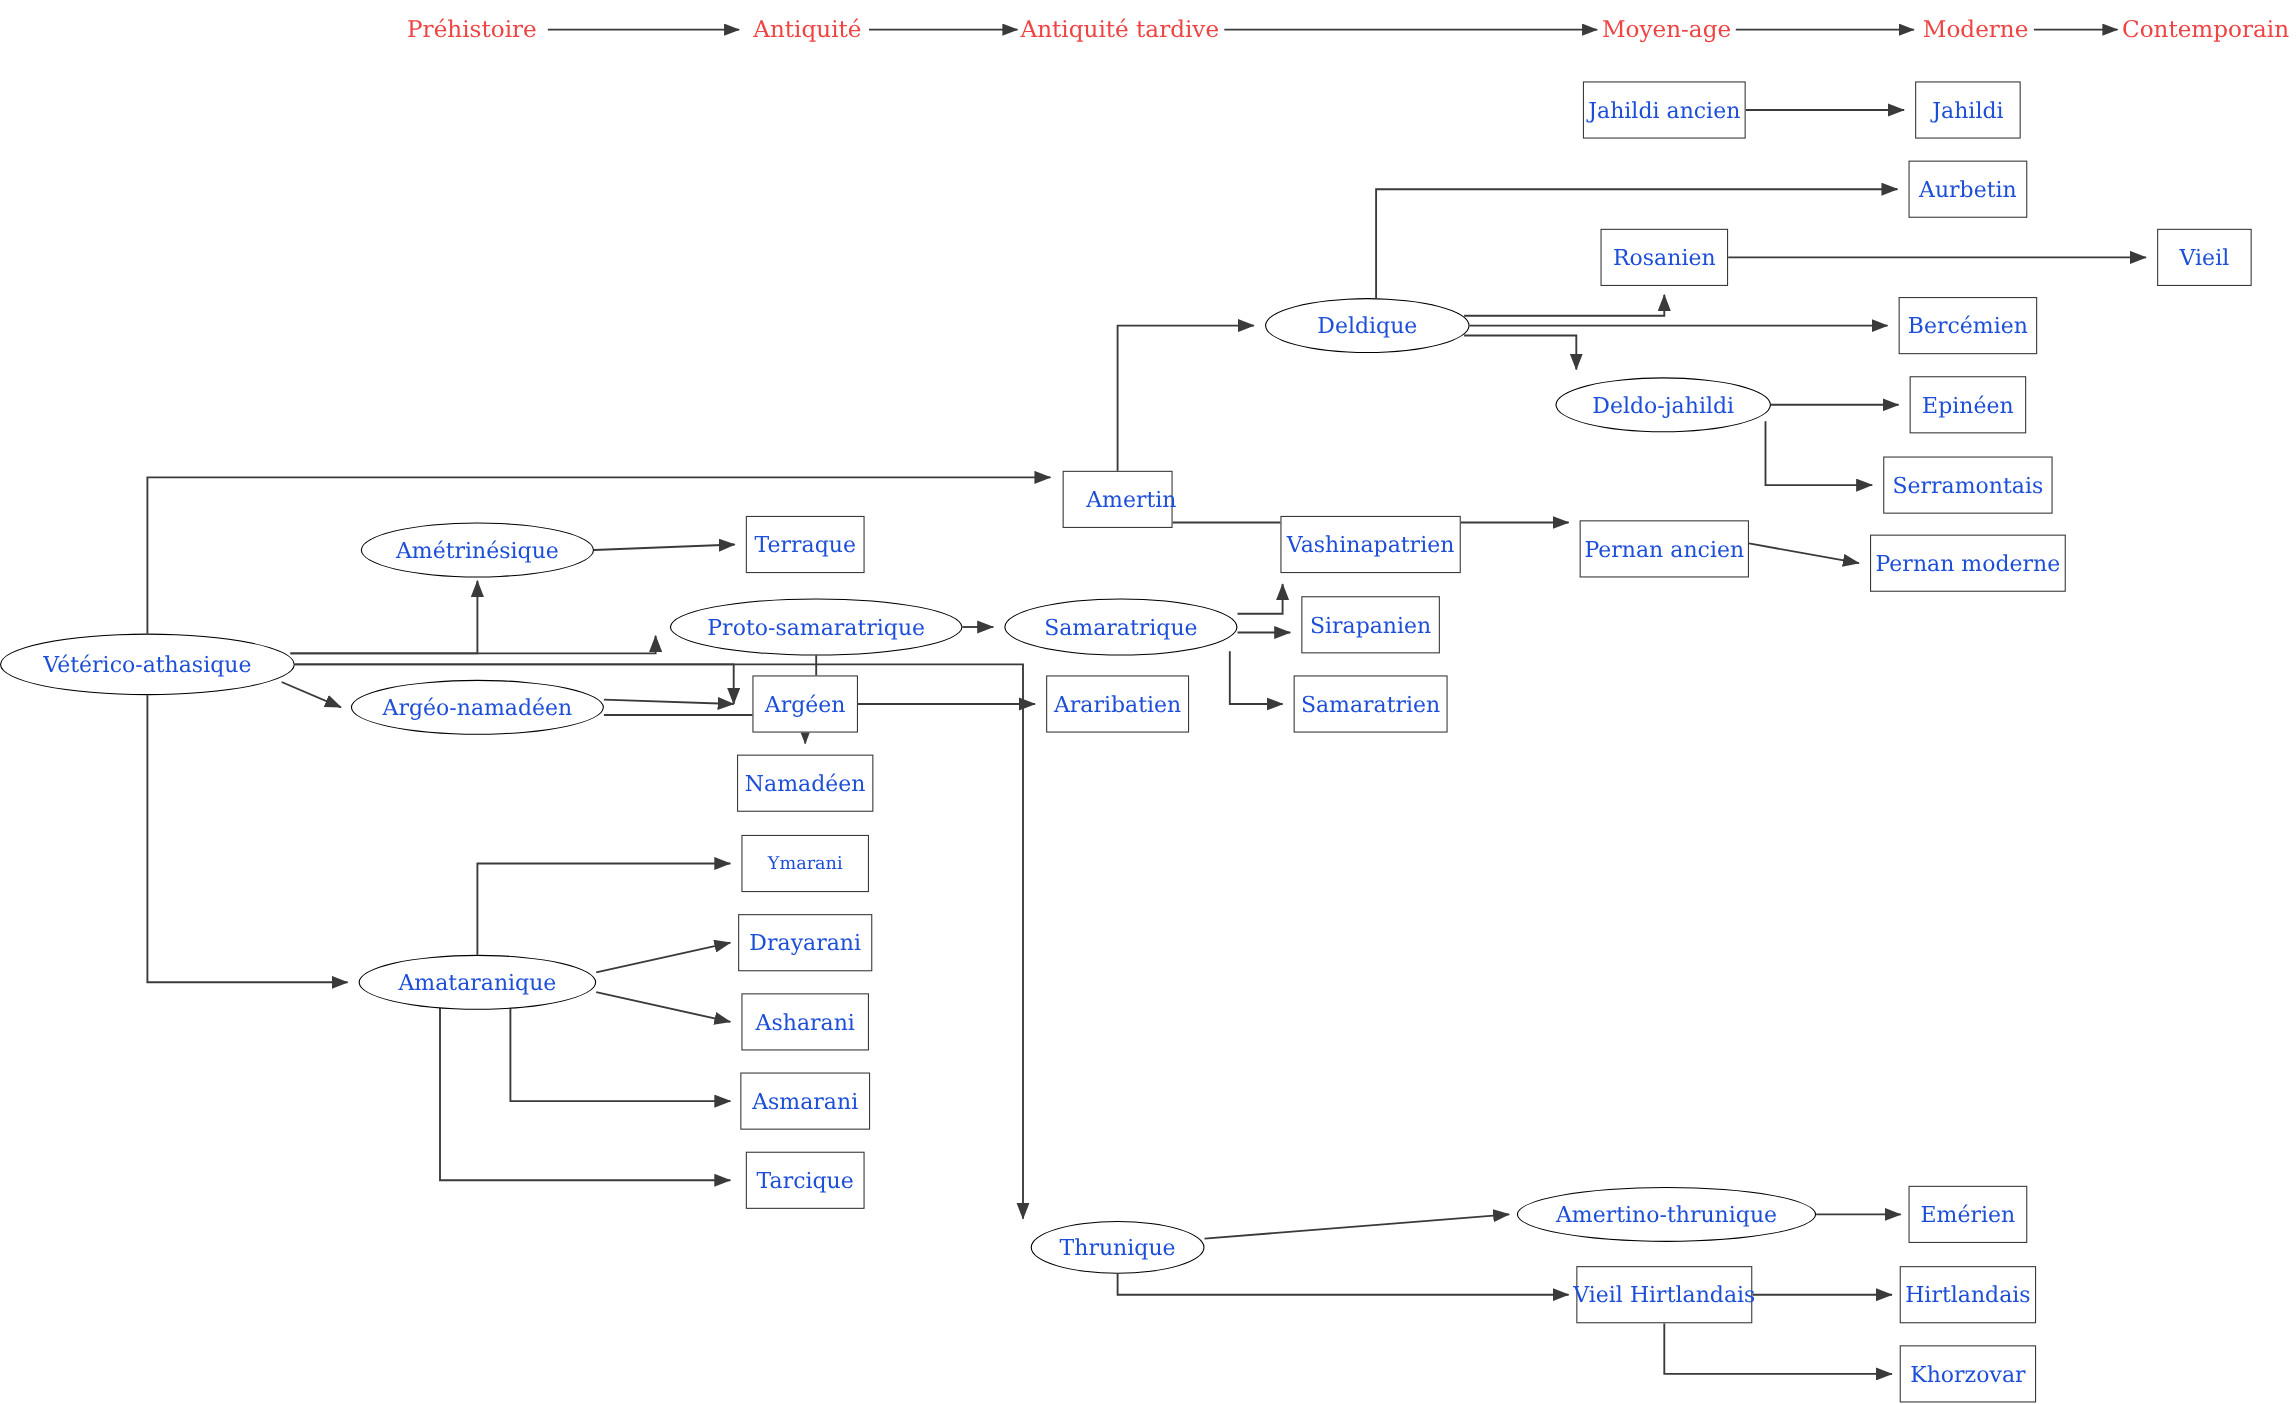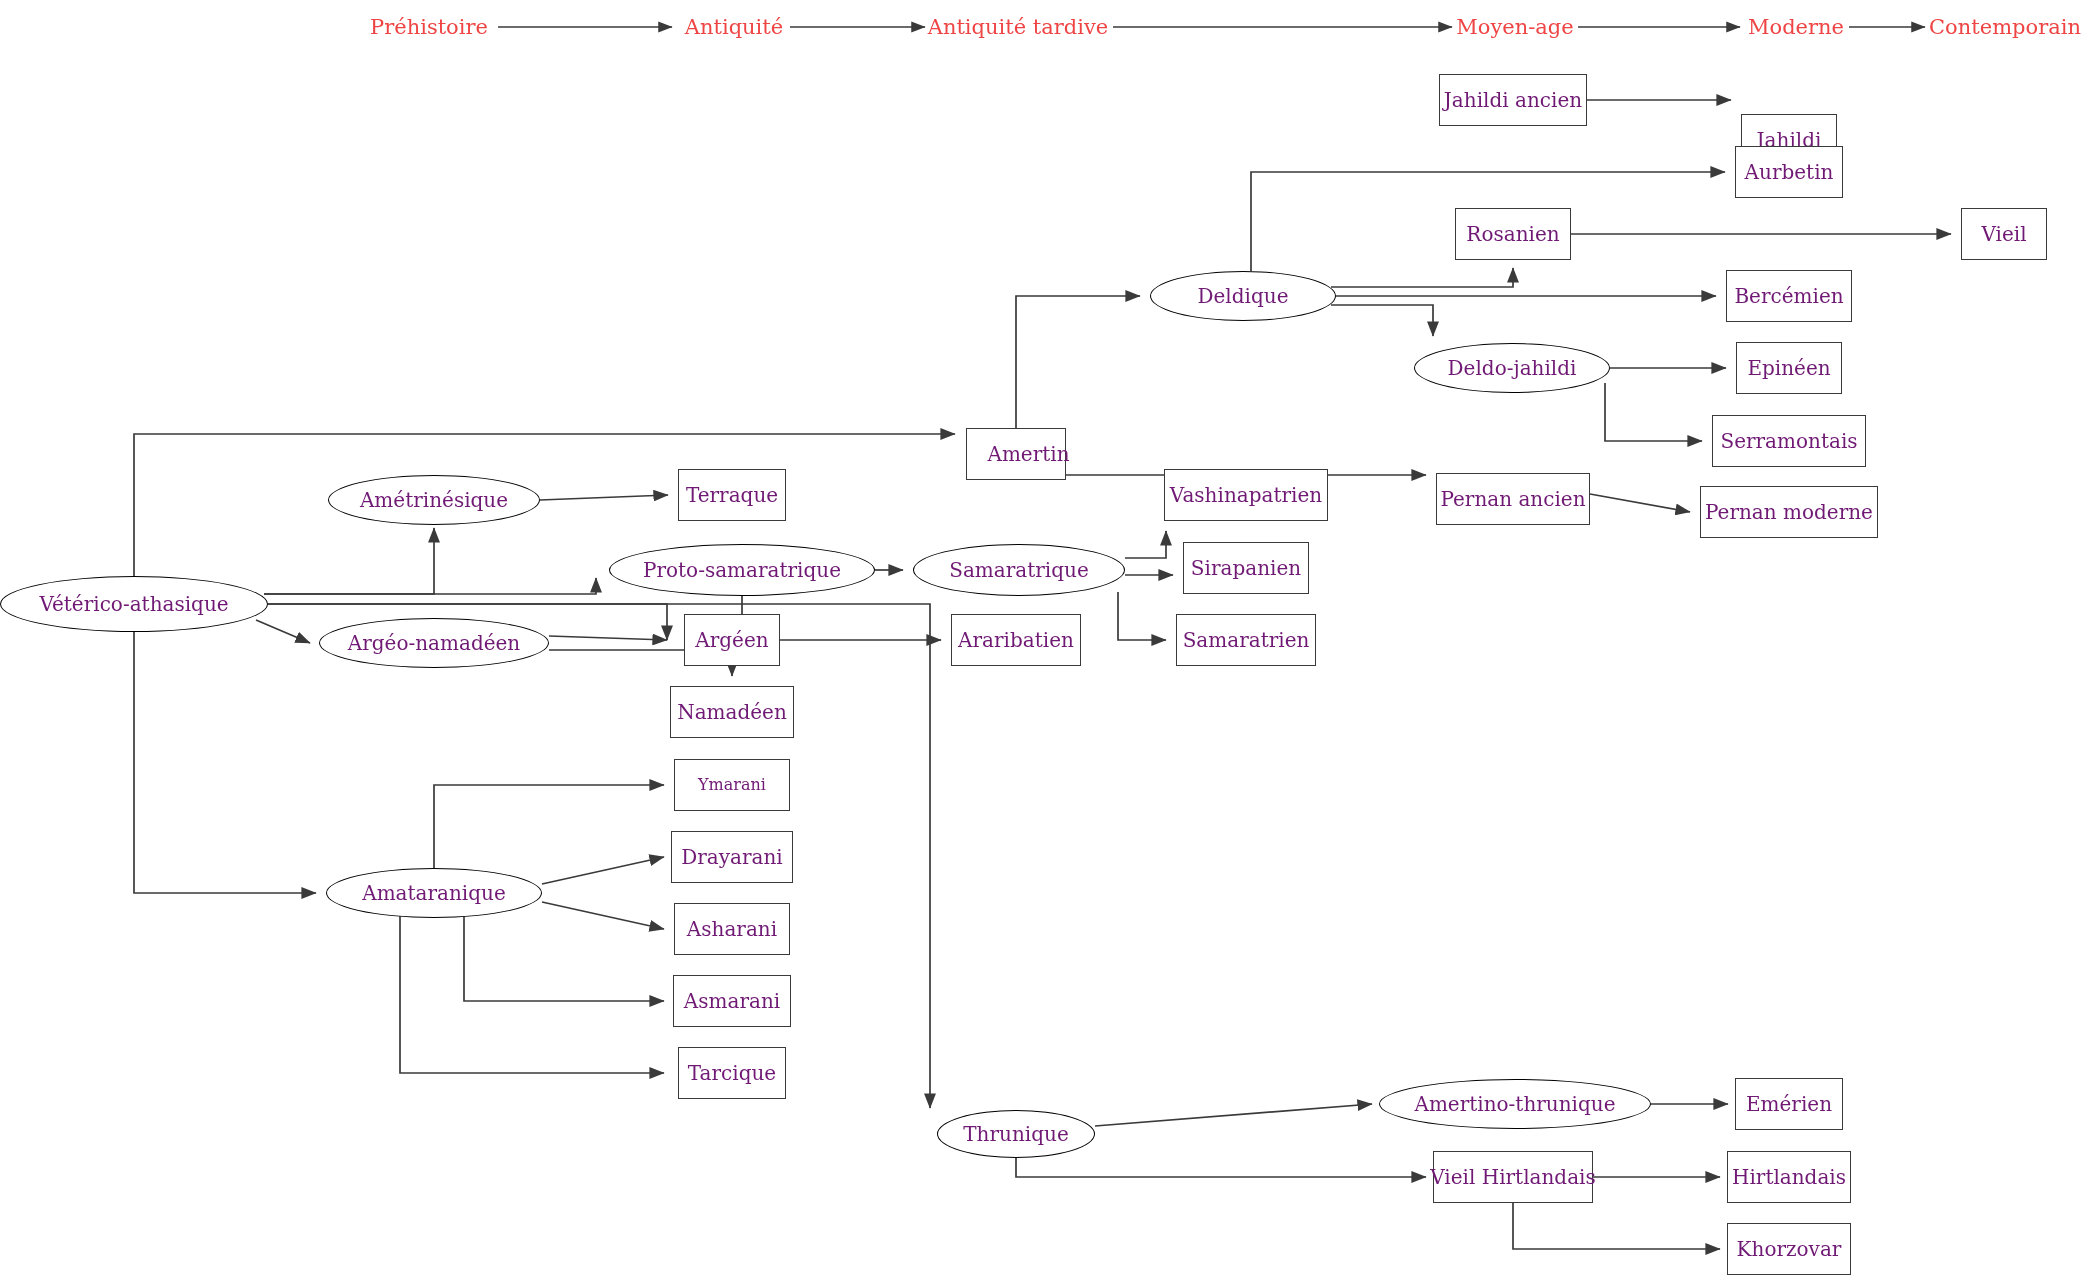--- a/index.html
+++ b/index.html
@@ -25,21 +25,21 @@
     width: 2087px;
     height: 1276px;
     pointer-events: none;
   }
   .node {
     position: absolute;
     box-sizing: border-box;
     display: flex;
     align-items: center;
     justify-content: center;
-    color: #701a75;
+    color: #1d4ed8;
     text-align: center;
     line-height: 1.05;
     white-space: nowrap;
     background: #ffffff;
   }
   .node.box {
     border: 1.6px solid #3a3a3a;
     border-radius: 0;
   }
   .node.ellipse {
@@ -145,21 +145,21 @@
       </div>
       <div class="node ellipse" style="left: 937px; top: 1110px; width: 158px; height: 48px; font-size: 20px;">
         <span>Thrunique</span>
       </div>
       <div class="node ellipse" style="left: 1379px; top: 1079px; width: 272px; height: 50px; font-size: 20px;">
         <span>Amertino-thrunique</span>
       </div>
       <div class="node box" style="left: 1439px; top: 74px; width: 148px; height: 52px; font-size: 20px;">
         <span>Jahildi ancien</span>
       </div>
-      <div class="node box" style="left: 1741px; top: 74px; width: 96px; height: 52px; font-size: 20px; margin-top: 40px;">
+      <div class="node box" style="left: 1741px; top: 74px; width: 96px; height: 52px; font-size: 20px;">
         <span>Jahildi</span>
       </div>
       <div class="node box" style="left: 1735px; top: 146px; width: 108px; height: 52px; font-size: 20px;">
         <span>Aurbetin</span>
       </div>
       <div class="node box" style="left: 1455px; top: 208px; width: 116px; height: 52px; font-size: 20px;">
         <span>Rosanien</span>
       </div>
       <div class="node box" style="left: 1961px; top: 208px; width: 86px; height: 52px; font-size: 20px;">
         <span>Vieil</span>

